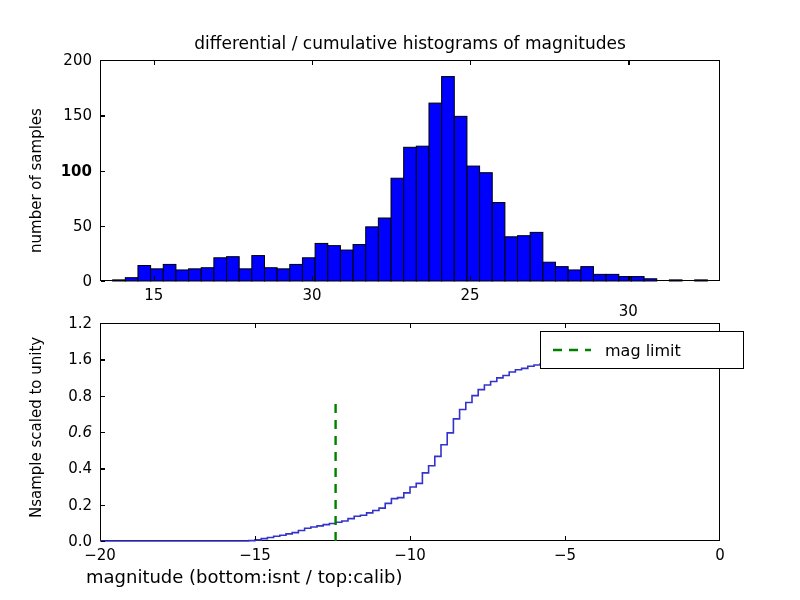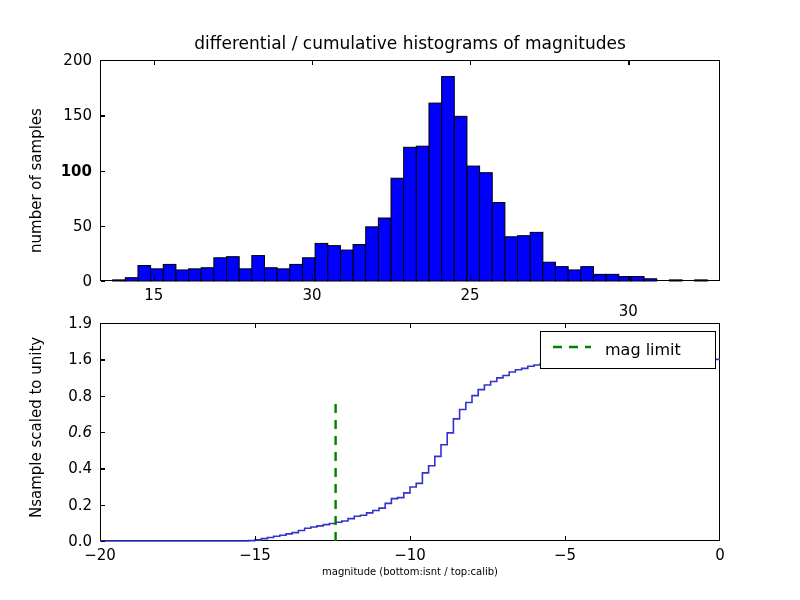--- a/index.html
+++ b/index.html
@@ -45,25 +45,25 @@
     transform: rotate(-90deg);
     font-size: 15px;
     color: #000;
     white-space: nowrap;
   }
   #top-ylabel { left: 27px; top: 253px; }
   #bot-ylabel { left: 27px; top: 518px; }
 
   .xlabel {
     position: absolute;
-    left: 100px;
+    left: 86px;
     top: 566px;
     width: 620px;
-    text-align: center;
-    font-size: 10px;
+    text-align: left;
+    font-size: 18px;
     color: #000;
     white-space: nowrap;
   }
 
   .tick-label {
     position: absolute;
     font-size: 15px;
     color: #000;
     white-space: nowrap;
   }
@@ -73,27 +73,27 @@
   .tick-mark { position: absolute; background: #000; }
   .tick-y { width: 4px; height: 1.3px; }
   .tick-x { width: 1.3px; height: 4px; }
 
   svg.plot { position: absolute; left: 0; top: 0; overflow: visible; }
 
   .legend-box {
     position: absolute;
     left: 540px;
     top: 331px;
-    width: 176px;
+    width: 204px;
     height: 38px;
     background: #ffffff;
     border: 1.3px solid #000000;
     box-sizing: border-box;
     display: flex;
-    align-items: flex-start;
+    align-items: center;
     padding: 8px 10px;
   }
   .legend-swatch { width: 42px; height: 14px; flex: none; }
   .legend-text { font-size: 16px; color: #000; margin-left: 12px; white-space: nowrap; }
 </style>
 </head>
 <body>
 
 <div id="figure">
 
@@ -186,21 +186,21 @@
       <div class="tick-label ytick-label" style="left: 92px; top: 504.667px;">0.2</div>
       <div class="tick-mark tick-y" style="left: 101px; top: 468.333px;"></div>
       <div class="tick-label ytick-label" style="left: 92px; top: 468.333px;">0.4</div>
       <div class="tick-mark tick-y" style="left: 101px; top: 432px;"></div>
       <div class="tick-label ytick-label" style="left: 92px; top: 432px; font-style: italic;">0.6</div>
       <div class="tick-mark tick-y" style="left: 101px; top: 395.667px;"></div>
       <div class="tick-label ytick-label" style="left: 92px; top: 395.667px;">0.8</div>
       <div class="tick-mark tick-y" style="left: 101px; top: 359.333px;"></div>
       <div class="tick-label ytick-label" style="left: 92px; top: 359.333px;">1.6</div>
       <div class="tick-mark tick-y" style="left: 101px; top: 323px;"></div>
-      <div class="tick-label ytick-label" style="left: 92px; top: 323px;">1.9</div>
+      <div class="tick-label ytick-label" style="left: 92px; top: 323px;">1.2</div>
       <div class="tick-mark tick-x" style="left: 100px; top: 536px;"></div>
       <div class="tick-mark tick-x" style="left: 100px; top: 324px;"></div>
       <div class="tick-label xtick-label" style="left: 100px; top: 546px;">−20</div>
       <div class="tick-mark tick-x" style="left: 255px; top: 536px;"></div>
       <div class="tick-mark tick-x" style="left: 255px; top: 324px;"></div>
       <div class="tick-label xtick-label" style="left: 255px; top: 546px;">−15</div>
       <div class="tick-mark tick-x" style="left: 410px; top: 536px;"></div>
       <div class="tick-mark tick-x" style="left: 410px; top: 324px;"></div>
       <div class="tick-label xtick-label" style="left: 410px; top: 546px;">−10</div>
       <div class="tick-mark tick-x" style="left: 565px; top: 536px;"></div>

